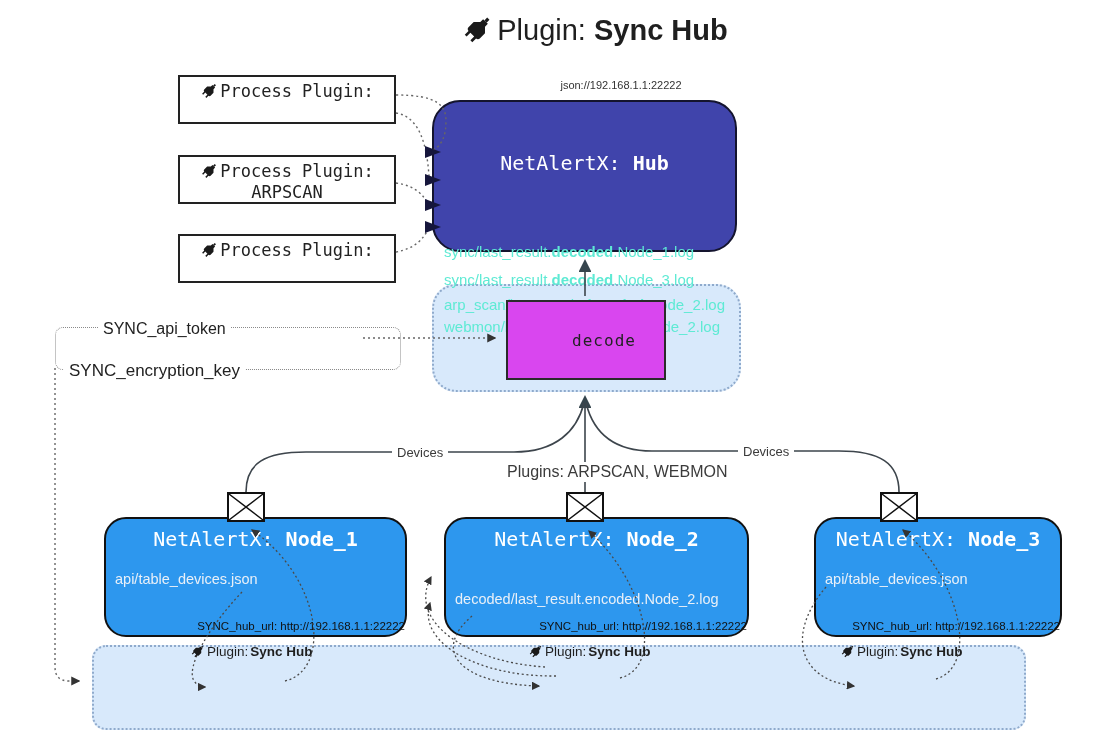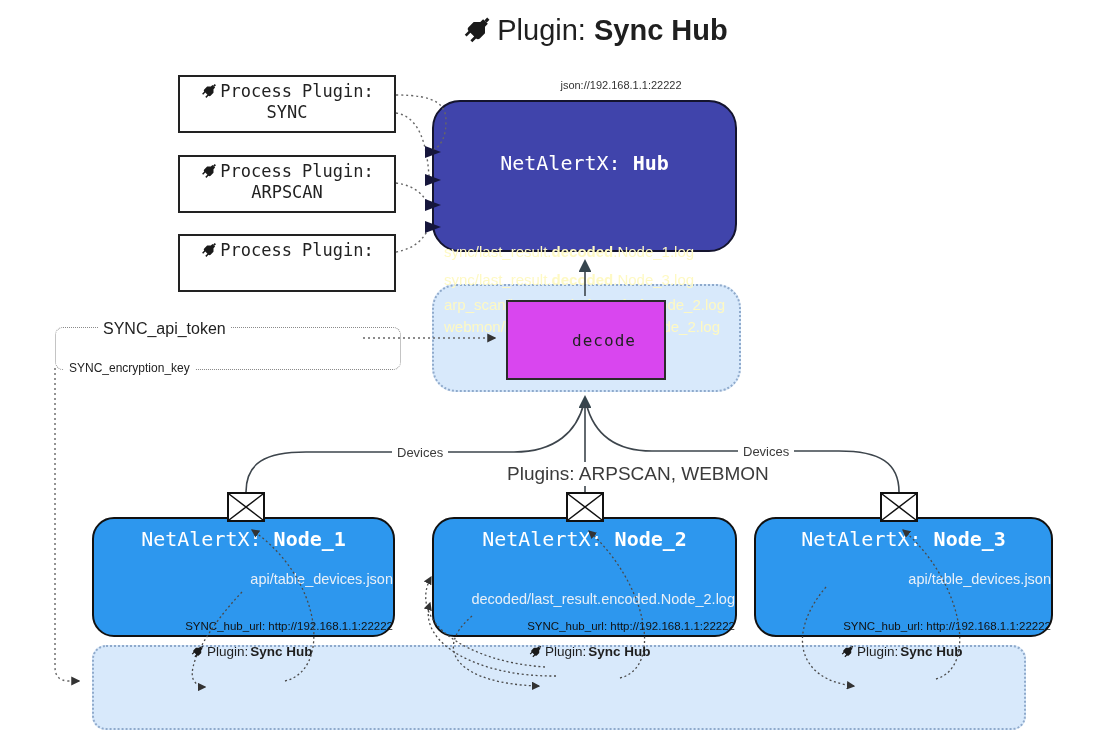--- a/index.html
+++ b/index.html
@@ -11,46 +11,46 @@
   
   .panel{position:absolute;background:#D8E9FB;border:2px dotted #8FAACC;border-radius:18px;}
   #decode-panel{left:432px;top:284px;width:305px;height:104px;border-radius:24px;}
   #encode-band{left:92px;top:645px;width:930px;height:81px;border-radius:14px;}
 
   
   #hub{left:432px;top:100px;width:305px;height:152px;background:#4044AB;border:2px solid #14142e;
        border-radius:28px;box-sizing:border-box;}
   #hub .hub-title{position:absolute;left:0;right:0;top:10px;text-align:center;color:#fff;
        font-size:20px;font-family:"DejaVu Sans Mono",monospace;margin-top:39px;}
-  .hub-line{position:absolute;left:10px;right:20px;height:22px;color:#fef9c3;font-size:15px;
+  .hub-line{position:absolute;left:10px;right:20px;height:22px;color:#5eead4;font-size:15px;
        white-space:nowrap;}
   .hub-line b,.hub-title b{font-weight:bold;}
 
   
-  .pbox{position:absolute;left:178px;width:218px;height:58px;background:#fff;border:2px solid #222;
+  .pbox{position:absolute;left:178px;width:218px;height:49px;background:#fff;border:2px solid #222;
         box-sizing:border-box;text-align:center;}
   .pbox .row1{margin-top:4px;font-size:17px;font-family:"DejaVu Sans Mono",monospace;display:flex;
         align-items:center;justify-content:center;gap:2px;}
   .pbox .row2{font-size:17px;font-family:"DejaVu Sans Mono",monospace;margin-top:1px;}
 
   
   #decode-box{left:506px;top:300px;width:160px;height:80px;background:#d946ef;border:2px solid #2b2b2b;
         box-sizing:border-box;display:flex;align-items:center;justify-content:center;
         font-size:16px;letter-spacing:1px;}
   .ebox{position:absolute;width:73px;height:55px;background:#fff;border:2px solid #222;top:661px;
         box-sizing:border-box;display:flex;align-items:center;justify-content:center;
         font-size:10.5px;letter-spacing:1px;color:#333;}
 
   
   .node{position:absolute;top:517px;height:120px;background:#2D97EE;border:2px solid #111;
-        border-radius:22px;box-sizing:border-box;}
+        border-radius:22px;box-sizing:border-box;margin-left:12px;}
   .node .ntitle{position:absolute;left:0;right:0;top:8px;text-align:center;color:#fff;font-size:20px;
         font-family:"DejaVu Sans Mono",monospace;white-space:nowrap;}
-  .node .nfile{position:absolute;left:0;right:0;text-align:right;color:#E9F0F8;font-size:14.5px;
-        white-space:nowrap;}
+  .node .nfile{position:absolute;left:0;right:0;text-align:left;color:#E9F0F8;font-size:14.5px;
+        white-space:nowrap;padding-left:9px;}
   .node .nurl{position:absolute;left:0;right:0;top:101px;text-align:right;color:#111;font-size:11.5px;}
 
   
   .chip{position:absolute;background:#fff;color:#3b3b3b;font-size:13px;padding:1px 5px;white-space:nowrap;}
   #hub-url{left:485px;top:79px;width:200px;text-align:center;font-size:11px;color:#333;}
   #main-title{left:0;top:14px;width:1117px;text-align:center;font-size:29px;color:#1f1f1f;}
   #main-title b{font-weight:bold;}
   .plugin-label{position:absolute;top:644px;font-size:13.5px;color:#1f1f1f;white-space:nowrap;
         display:flex;align-items:center;gap:2px;}
   .plugin-label b{font-weight:bold;}
@@ -95,21 +95,20 @@
     <div class="hub-line" style="top:216px"><span>webmon/last_result.</span><b>decoded</b><span>.Node_2.log</span></div>
   </div>
 
   <div class="pbox boxlayer" style="top:75px">
     <div class="row1">
         <svg class="iconsvg" width="18" height="18">
           <use href="#plug" width="18" height="18"></use>
         </svg>
         <span>Process Plugin:</span>
       </div>
-    <div class="row2">SYNC</div>
   </div>
   <div class="pbox boxlayer" style="top:155px">
     <div class="row1">
         <svg class="iconsvg" width="18" height="18">
           <use href="#plug" width="18" height="18"></use>
         </svg>
         <span>Process Plugin:</span>
       </div>
     <div class="row2">ARPSCAN</div>
   </div>
@@ -129,21 +128,21 @@
   <div class="node boxlayer" style="left:92px;width:303px">
     <div class="ntitle"><span>NetAlertX: </span><b>Node_1</b></div>
     <div class="nfile" style="top:52px">api/table_devices.json</div>
     <div class="nurl">SYNC_hub_url: http://192.168.1.1:22222</div>
   </div>
   <div class="node boxlayer" style="left:432px;width:305px">
     <div class="ntitle"><span>NetAlertX: </span><b>Node_2</b></div>
     <div class="nfile" style="top:72px">decoded/last_result.encoded.Node_2.log</div>
     <div class="nurl">SYNC_hub_url: http://192.168.1.1:22222</div>
   </div>
-  <div class="node boxlayer" style="left:754px;width:299px">
+  <div class="node boxlayer" style="left:802px;width:248px">
     <div class="ntitle"><span>NetAlertX: </span><b>Node_3</b></div>
     <div class="nfile" style="top:52px">api/table_devices.json</div>
     <div class="nurl">SYNC_hub_url: http://192.168.1.1:22222</div>
   </div>
 
   <div class="ebox mono" style="left:209px">
       <span>encode</span>
     </div>
   <div class="ebox mono" style="left:547px">
       <span>encode</span>
@@ -199,25 +198,25 @@
 
   <div class="abs toplayer" id="main-title">
     <svg class="iconsvg" style="display:inline-block;vertical-align:-6px;margin-right:4px" width="32" height="32">
         <use href="#plug" width="32" height="32"></use>
       </svg><span>Plugin: </span><b>Sync Hub</b>
   </div>
 
   <div class="abs toplayer" id="hub-url">json://192.168.1.1:22222</div>
 
   <div class="chip toplayer" style="left:98px;top:319px;font-size:16px;color:#222">SYNC_api_token</div>
-  <div class="chip toplayer" style="left:64px;top:360px;font-size:12px;color:#222">SYNC_encryption_key</div>
+  <div class="chip toplayer" style="left:64px;top:360px;font-size:17px;color:#222">SYNC_encryption_key</div>
 
   <div class="chip toplayer" style="left:392px;top:444px">Devices</div>
   <div class="chip toplayer" style="left:738px;top:443px">Devices</div>
-  <div class="chip toplayer" style="left:502px;top:462px;font-size:19px">Plugins: ARPSCAN, WEBMON</div>
+  <div class="chip toplayer" style="left:502px;top:462px;font-size:16px">Plugins: ARPSCAN, WEBMON</div>
 
   <div class="env toplayer" style="left:227px">
       <svg class="iconsvg" width="38" height="30">
         <use href="#envelope" width="38" height="30"></use>
       </svg>
     </div>
   <div class="env toplayer" style="left:566px">
       <svg class="iconsvg" width="38" height="30">
         <use href="#envelope" width="38" height="30"></use>
       </svg>

